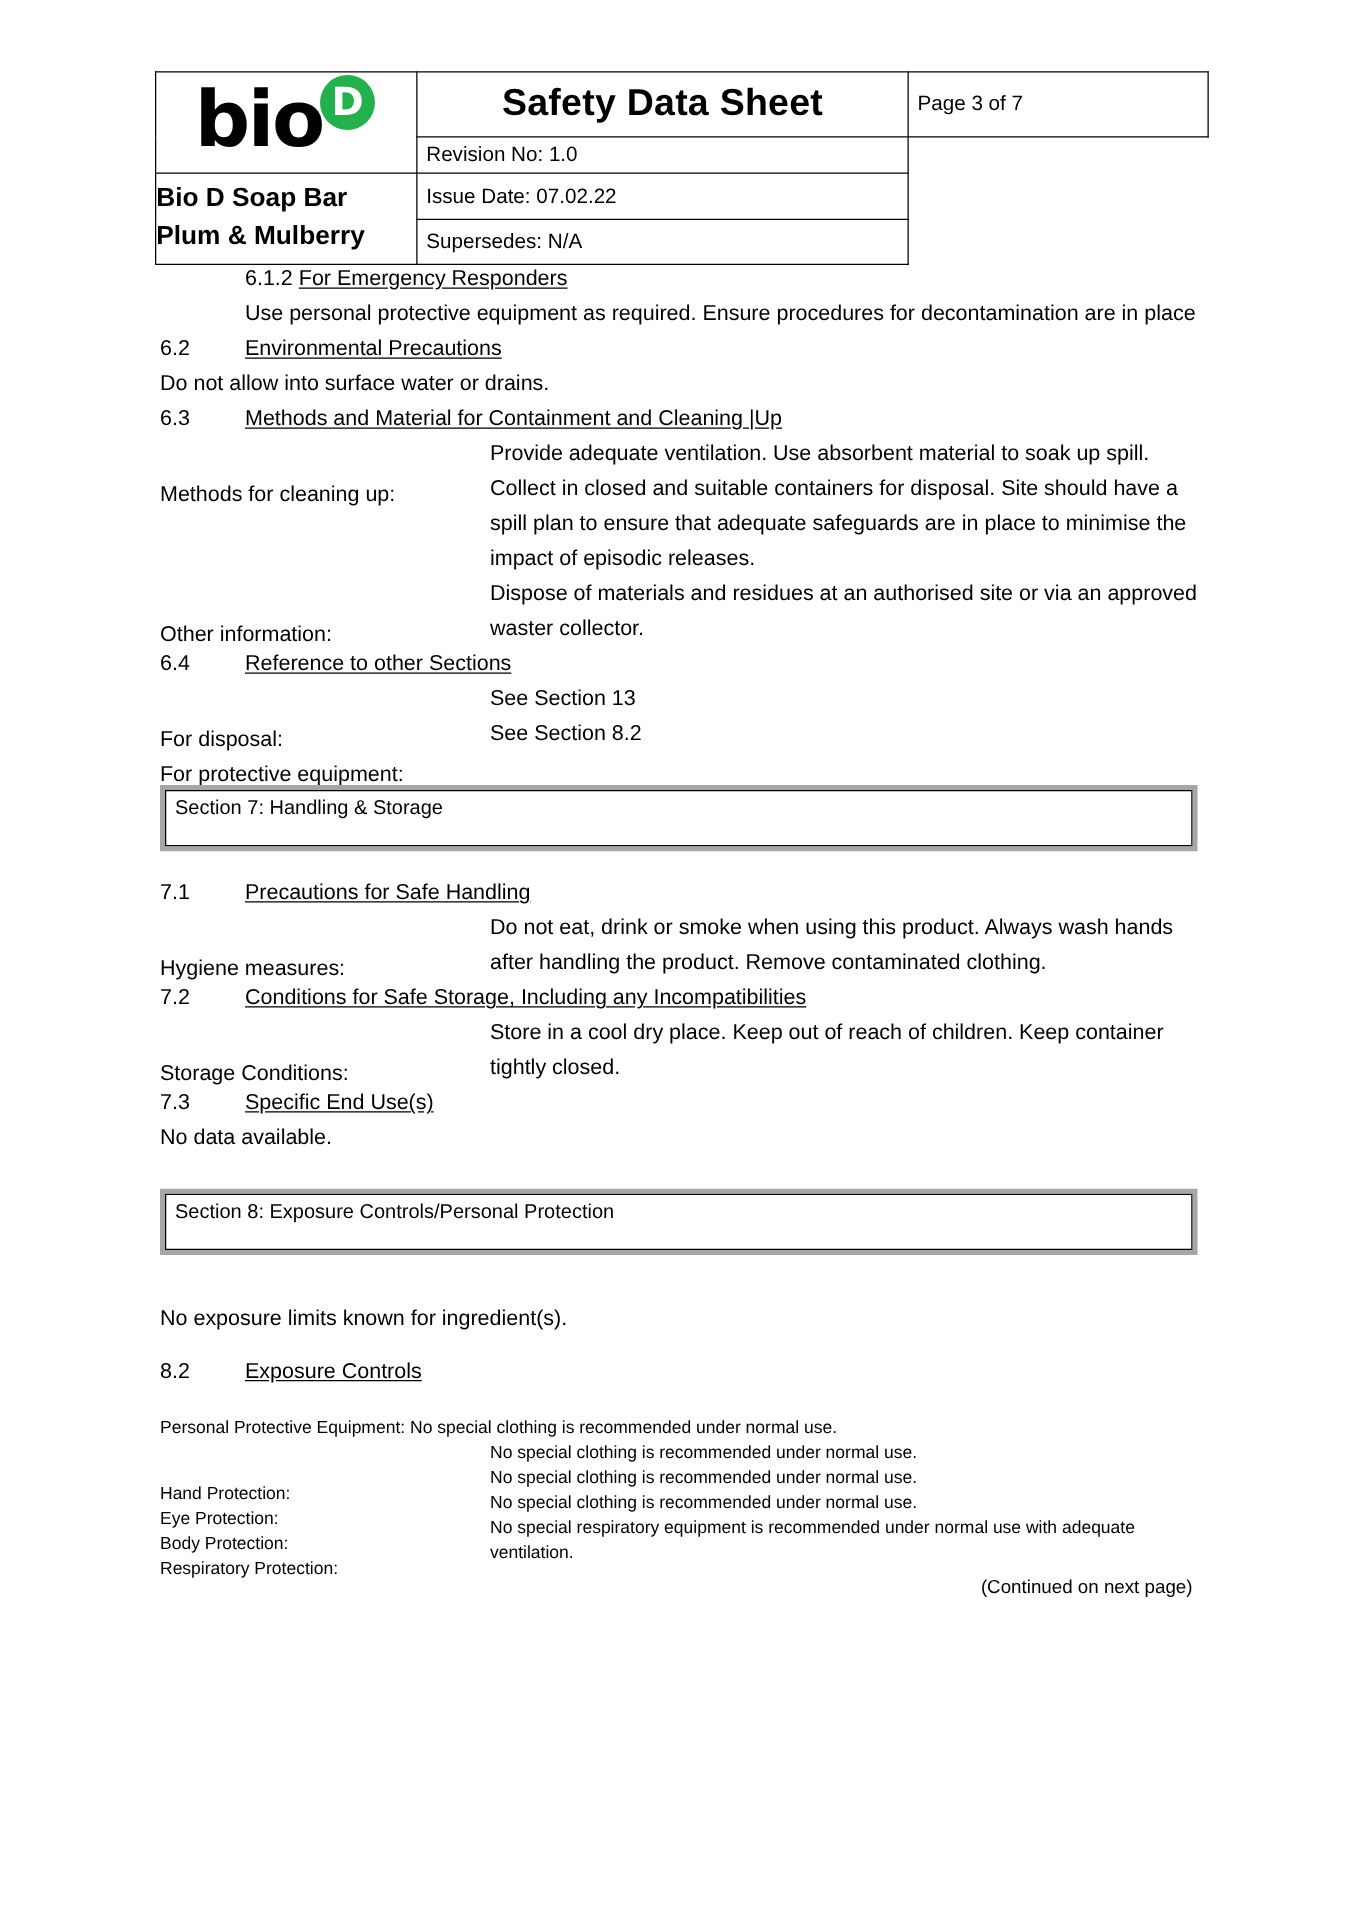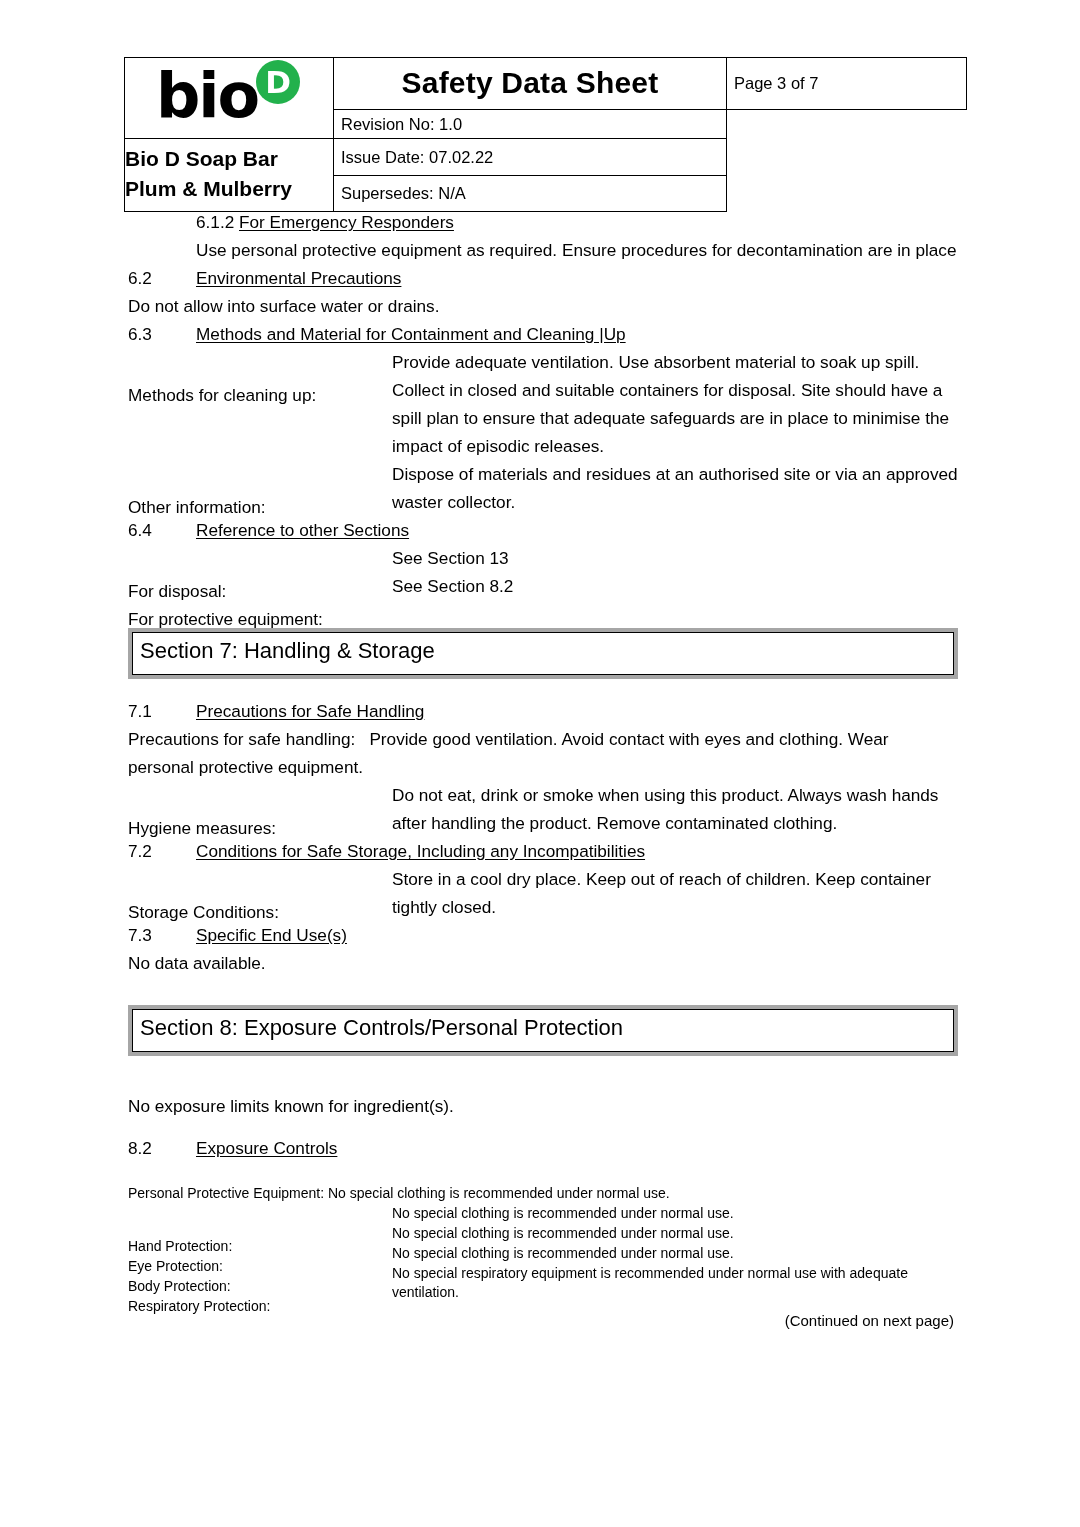--- a/index.html
+++ b/index.html
@@ -191,22 +191,22 @@
   
   .section-bar {
     position: relative;
     margin: 0;
     background: #ffffff;
     border: 4px solid #a6a6a6;
     padding: 0;
   }
   .section-bar-inner {
     border: 1.3px solid #000;
-    padding: 4px 0 8px 7px;
-    font-size: 22px;
+    padding: 4px 0 18px 7px;
+    font-size: 16px;
     line-height: 1.3;
     background: #ffffff;
   }
 
   .footer-note {
     text-align: right;
     font-size: 15px;
     padding-right: 4px;
   }
 </style>
@@ -287,23 +287,20 @@
     <div class="section-bar">
       <div class="section-bar-inner">Section 7: Handling &amp; Storage</div>
     </div>
 
     <div class="sp-18"></div>
 
     <div class="row head-row">
       <span class="num">7.1</span>
       <span class="ttl">Precautions for Safe Handling</span>
     </div>
-    <div class="row lv-flow">
-      <span class="lbl-inline">Precautions for safe handling:</span><span class="gap"></span><span>Provide good ventilation.   Avoid contact with eyes and clothing.  Wear personal protective equipment.</span>
-    </div>
     <div class="row lv">
       <span class="lbl">Hygiene measures:</span>
       <span class="val">Do not eat, drink or smoke when using this product.   Always wash hands after handling the product.   Remove contaminated clothing.</span>
     </div>
 
     <div class="row head-row">
       <span class="num">7.2</span>
       <span class="ttl">Conditions for Safe Storage, Including any Incompatibilities</span>
     </div>
     <div class="row lv">

